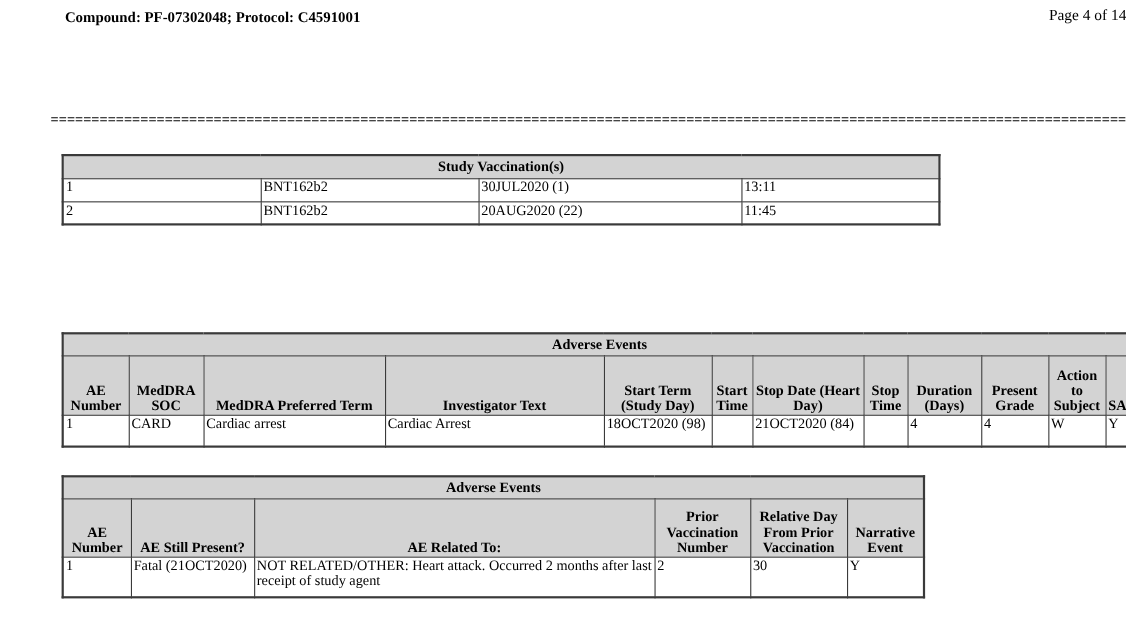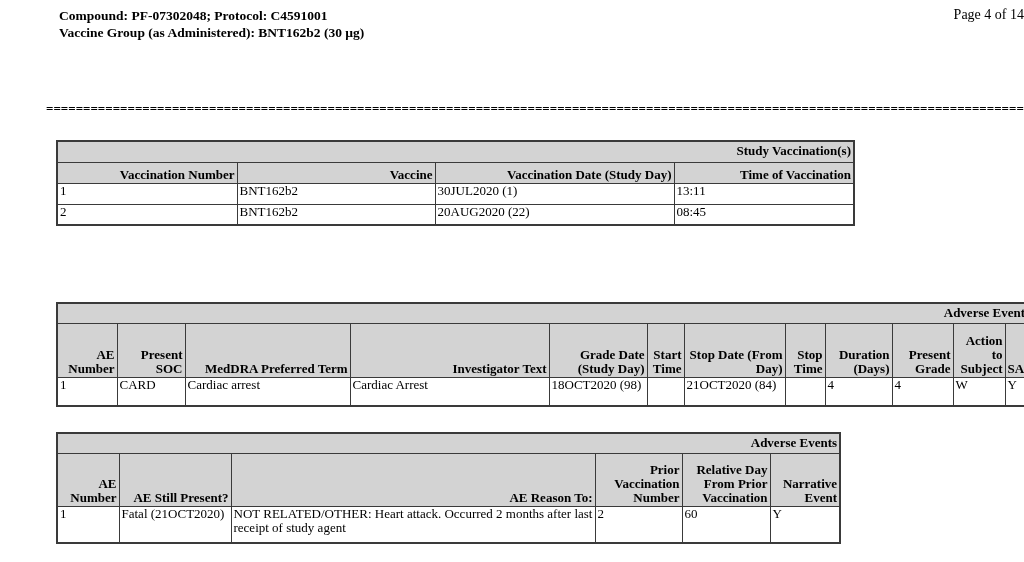--- a/index.html
+++ b/index.html
@@ -15,76 +15,69 @@
     position:absolute; left:10px; top:101px; width:1007px; height:14px;
     overflow:hidden; white-space:nowrap; font-weight:bold; font-size:13px;
   }
   table.doc {
     position:absolute; left:20px; border-collapse:collapse; table-layout:fixed;
     font-size:13px; line-height:14px; border:2px solid var(--border,#3a3a3a);
     color:var(--text,#000000);
   }
   .doc th, .doc td { border:1px solid var(--border,#3a3a3a); padding:0 2px; overflow:hidden; }
   .doc th {
-    background:var(--hdrbg,#d3d3d3); text-align:right; vertical-align:bottom;
+    background:var(--hdrbg,#d3d3d3); text-align:center; vertical-align:bottom;
     font-weight:bold; padding-bottom:1px;
   }
   .doc td { vertical-align:top; background:#ffffff; }
   .doc .title-cell { background:var(--hdrbg,#d3d3d3); font-weight:bold; vertical-align:middle; }
   #t1 { top:140px; width:797px; }
   #t2 { top:302px; width:976px; }
   #t3 { top:432px; width:783px; }
   #t1 .title-row { height:21px; } #t1 .head-row { height:21px; } #t1 tbody tr { height:21px; }
   #t2 .title-row { height:20px; } #t2 .head-row { height:54px; } #t2 tbody tr { height:29px; }
   #t3 .title-row { height:20px; } #t3 .head-row { height:53px; } #t3 tbody tr { height:37px; }
 </style>
 </head>
 <body>
 
 <div class="page">
 
   <div class="hdr">
     <div>Compound: PF-07302048; Protocol: C4591001</div>
-    <div>Vaccine Group (as Administered): BNT162b2 (30 µg)</div>
   </div>
 
   <div class="pageno">Page 4 of 149</div>
 
   <div class="sep">==========================================================================================================================================================================</div>
 
   <table class="doc" id="t1">
     <colgroup>
       <col style="width:180px">
         <col style="width:198px">
         <col style="width:239px">
         <col style="width:180px">
     </colgroup>
     <thead>
       <tr class="title-row">
         <th class="title-cell" colspan="4">Study Vaccination(s)</th>
       </tr>
-      <tr class="head-row">
-          <th>Vaccination Number</th>
-          <th>Vaccine</th>
-          <th>Vaccination Date (Study Day)</th>
-          <th>Time of Vaccination</th>
-        </tr>
     </thead>
     <tbody>
         <tr>
           <td>1</td>
           <td>BNT162b2</td>
           <td>30JUL2020 (1)</td>
           <td>13:11</td>
         </tr>
         <tr>
           <td>2</td>
           <td>BNT162b2</td>
           <td>20AUG2020 (22)</td>
-          <td>08:45</td>
+          <td>11:45</td>
         </tr>
       </tbody>
   </table>
 
   <table class="doc" id="t2">
     <colgroup>
       <col style="width:60px">
         <col style="width:68px">
         <col style="width:165px">
         <col style="width:199px">
@@ -96,26 +89,26 @@
         <col style="width:61px">
         <col style="width:52px">
         <col style="width:28px">
     </colgroup>
     <thead>
       <tr class="title-row">
         <th class="title-cell" colspan="12">Adverse Events</th>
       </tr>
       <tr class="head-row">
           <th>AE Number</th>
-          <th>Present SOC</th>
+          <th>MedDRA SOC</th>
           <th>MedDRA Preferred Term</th>
           <th>Investigator Text</th>
-          <th>Grade Date (Study Day)</th>
+          <th>Start Term (Study Day)</th>
           <th>Start Time</th>
-          <th>Stop Date (From Day)</th>
+          <th>Stop Date (Heart Day)</th>
           <th>Stop Time</th>
           <th>Duration (Days)</th>
           <th>Present Grade</th>
           <th>Action to Subject</th>
           <th>SAE</th>
         </tr>
     </thead>
     <tbody>
         <tr>
           <td>1</td>
@@ -143,31 +136,31 @@
         <col style="width:88px">
         <col style="width:70px">
     </colgroup>
     <thead>
       <tr class="title-row">
         <th class="title-cell" colspan="6">Adverse Events</th>
       </tr>
       <tr class="head-row">
           <th>AE Number</th>
           <th>AE Still Present?</th>
-          <th>AE Reason To:</th>
+          <th>AE Related To:</th>
           <th>Prior Vaccination Number</th>
           <th>Relative Day From Prior Vaccination</th>
           <th>Narrative Event</th>
         </tr>
     </thead>
     <tbody>
         <tr>
           <td>1</td>
           <td>Fatal (21OCT2020)</td>
           <td>NOT RELATED/OTHER: Heart attack. Occurred 2 months after last receipt of study agent</td>
           <td>2</td>
-          <td>60</td>
+          <td>30</td>
           <td>Y</td>
         </tr>
       </tbody>
   </table>
 
 </div>
 
 </body></html>

